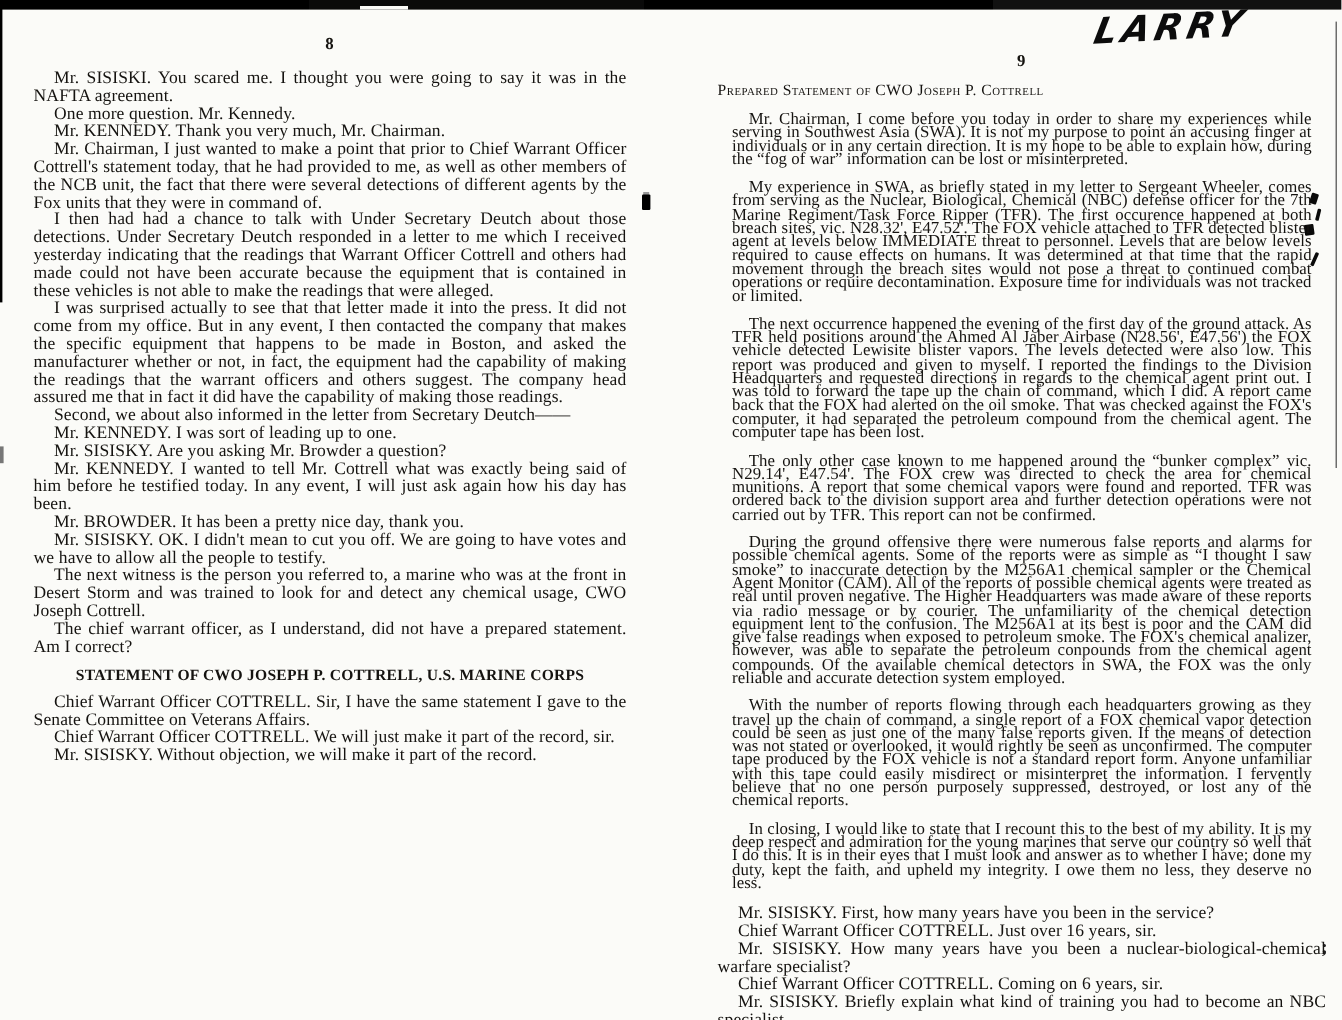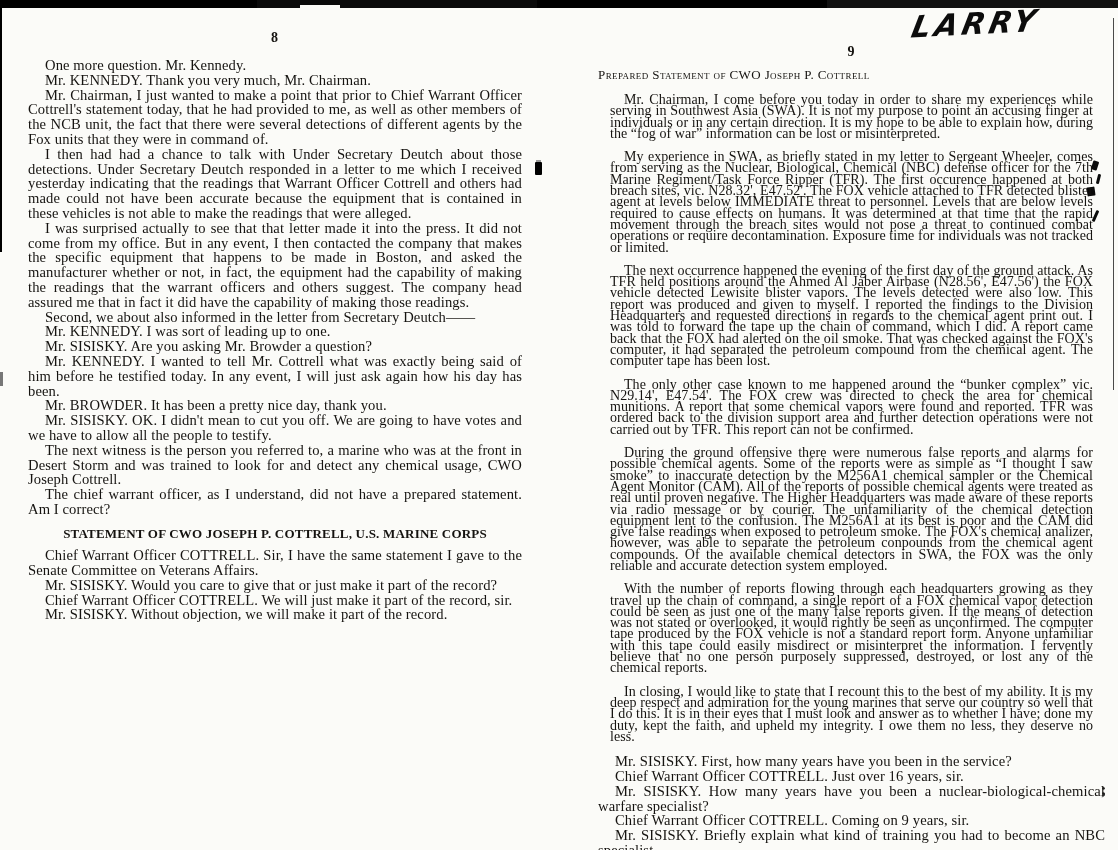--- a/index.html
+++ b/index.html
@@ -88,38 +88,38 @@
 <span class="ink-mark ink-1"></span>
 <span class="ink-mark ink-2"></span>
 <span class="ink-mark ink-3"></span>
 <span class="ink-mark ink-4"></span>
 <div class="handwriting">LARRY</div>
 <div class="margin-note">;</div>
 
 <div id="left-page" class="page-col">
   <div class="page-number">8</div>
   <div class="body-text">
+    <p>Mr. SISISKI. You scared me. I thought you were going to say it was in the NAFTA agreement.</p>
     <p>One more question. Mr. Kennedy.</p>
     <p>Mr. KENNEDY. Thank you very much, Mr. Chairman.</p>
     <p>Mr. Chairman, I just wanted to make a point that prior to Chief Warrant Officer Cottrell's statement today, that he had provided to me, as well as other members of the NCB unit, the fact that there were several detections of different agents by the Fox units that they were in command of.</p>
     <p>I then had had a chance to talk with Under Secretary Deutch about those detections. Under Secretary Deutch responded in a letter to me which I received yesterday indicating that the readings that Warrant Officer Cottrell and others had made could not have been accurate because the equipment that is contained in these vehicles is not able to make the readings that were alleged.</p>
     <p>I was surprised actually to see that that letter made it into the press. It did not come from my office. But in any event, I then contacted the company that makes the specific equipment that happens to be made in Boston, and asked the manufacturer whether or not, in fact, the equipment had the capability of making the readings that the warrant officers and others suggest. The company head assured me that in fact it did have the capability of making those readings.</p>
     <p>Second, we about also informed in the letter from Secretary Deutch——</p>
     <p>Mr. KENNEDY. I was sort of leading up to one.</p>
     <p>Mr. SISISKY. Are you asking Mr. Browder a question?</p>
     <p>Mr. KENNEDY. I wanted to tell Mr. Cottrell what was exactly being said of him before he testified today. In any event, I will just ask again how his day has been.</p>
     <p>Mr. BROWDER. It has been a pretty nice day, thank you.</p>
     <p>Mr. SISISKY. OK. I didn't mean to cut you off. We are going to have votes and we have to allow all the people to testify.</p>
     <p>The next witness is the person you referred to, a marine who was at the front in Desert Storm and was trained to look for and detect any chemical usage, CWO Joseph Cottrell.</p>
     <p>The chief warrant officer, as I understand, did not have a prepared statement. Am I correct?</p>
   </div>
   <div class="section-heading">STATEMENT OF CWO JOSEPH P. COTTRELL, U.S. MARINE CORPS</div>
   <div class="body-text">
     <p>Chief Warrant Officer COTTRELL. Sir, I have the same statement I gave to the Senate Committee on Veterans Affairs.</p>
-    <p>Mr. SISISKY. Would you care to give that or just make it part of the record?</p>
     <p>Chief Warrant Officer COTTRELL. We will just make it part of the record, sir.</p>
     <p>Mr. SISISKY. Without objection, we will make it part of the record.</p>
   </div>
 </div>
 
 <div id="right-page" class="page-col">
   <div class="page-number">9</div>
   <div class="stmt-heading">Prepared Statement of CWO Joseph P. Cottrell</div>
   <div class="stmt-text">
     <p>Mr. Chairman, I come before you today in order to share my experiences while serving in Southwest Asia (SWA). It is not my purpose to point an accusing finger at individuals or in any certain direction. It is my hope to be able to explain how, during the “fog of war” information can be lost or misinterpreted.</p>
@@ -127,17 +127,17 @@
     <p>The next occurrence happened the evening of the first day of the ground attack. As TFR held positions around the Ahmed Al Jaber Airbase (N28.56', E47.56') the FOX vehicle detected Lewisite blister vapors. The levels detected were also low. This report was produced and given to myself. I reported the findings to the Division Headquarters and requested directions in regards to the chemical agent print out. I was told to forward the tape up the chain of command, which I did. A report came back that the FOX had alerted on the oil smoke. That was checked against the FOX's computer, it had separated the petroleum compound from the chemical agent. The computer tape has been lost.</p>
     <p>The only other case known to me happened around the “bunker complex” vic. N29.14', E47.54'. The FOX crew was directed to check the area for chemical munitions. A report that some chemical vapors were found and reported. TFR was ordered back to the division support area and further detection operations were not carried out by TFR. This report can not be confirmed.</p>
     <p>During the ground offensive there were numerous false reports and alarms for possible chemical agents. Some of the reports were as simple as “I thought I saw smoke” to inaccurate detection by the M256A1 chemical sampler or the Chemical Agent Monitor (CAM). All of the reports of possible chemical agents were treated as real until proven negative. The Higher Headquarters was made aware of these reports via radio message or by courier. The unfamiliarity of the chemical detection equipment lent to the confusion. The M256A1 at its best is poor and the CAM did give false readings when exposed to petroleum smoke. The FOX's chemical analizer, however, was able to separate the petroleum conpounds from the chemical agent compounds. Of the available chemical detectors in SWA, the FOX was the only reliable and accurate detection system employed.</p>
     <p>With the number of reports flowing through each headquarters growing as they travel up the chain of command, a single report of a FOX chemical vapor detection could be seen as just one of the many false reports given. If the means of detection was not stated or overlooked, it would rightly be seen as unconfirmed. The computer tape produced by the FOX vehicle is not a standard report form. Anyone unfamiliar with this tape could easily misdirect or misinterpret the information. I fervently believe that no one person purposely suppressed, destroyed, or lost any of the chemical reports.</p>
     <p>In closing, I would like to state that I recount this to the best of my ability. It is my deep respect and admiration for the young marines that serve our country so well that I do this. It is in their eyes that I must look and answer as to whether I have; done my duty, kept the faith, and upheld my integrity. I owe them no less, they deserve no less.</p>
   </div>
   <div class="body-text qa-block">
     <p>Mr. SISISKY. First, how many years have you been in the service?</p>
     <p>Chief Warrant Officer COTTRELL. Just over 16 years, sir.</p>
     <p>Mr. SISISKY. How many years have you been a nuclear-biological-chemical warfare specialist?</p>
-    <p>Chief Warrant Officer COTTRELL. Coming on 9 years, sir.</p>
+    <p>Chief Warrant Officer COTTRELL. Coming on 6 years, sir.</p>
     <p>Mr. SISISKY. Briefly explain what kind of training you had to become an NBC specialist.</p>
     <p>Mr. SISISKY. Now I would like for you to explain to us exactly what indications of chemical warfare you discovered, beginning with the start of the ground attack in Kuwait.</p>
   </div>
 </div>
 
 </body></html>

